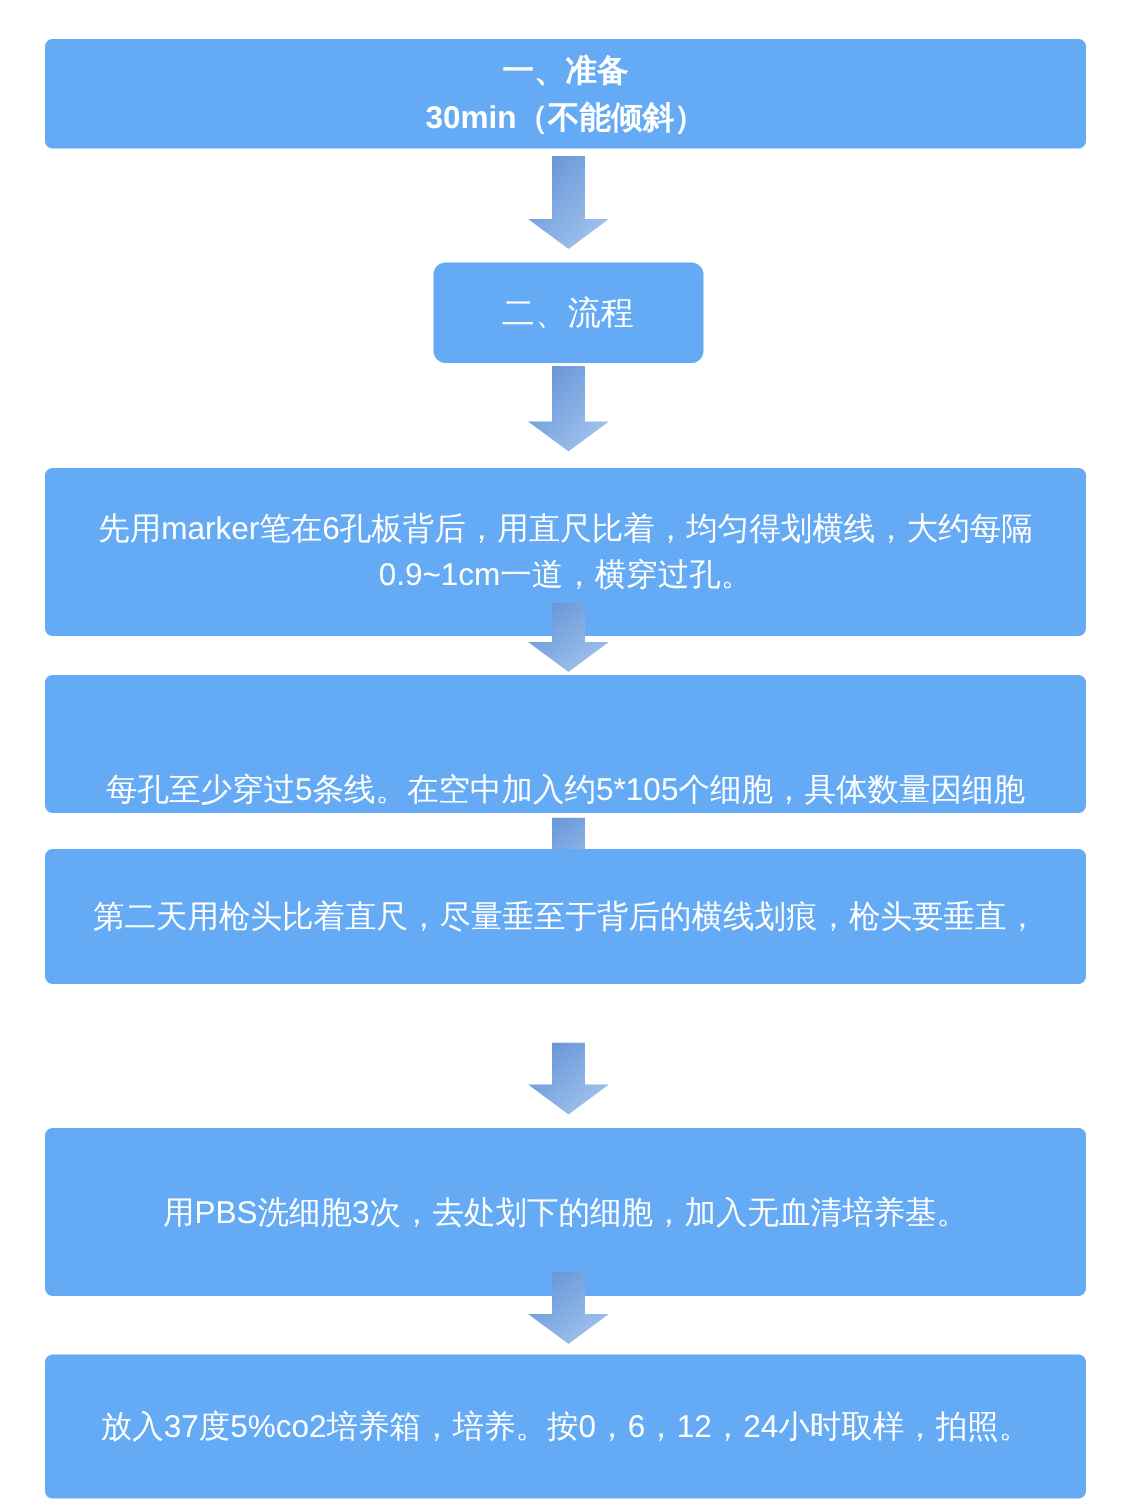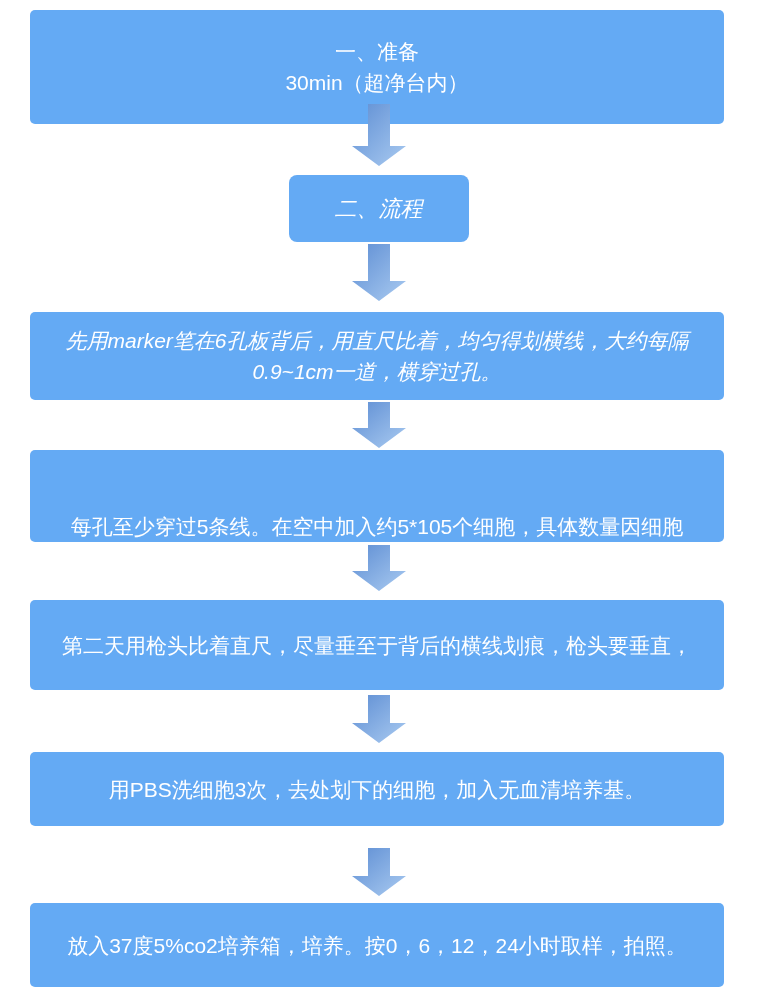--- a/index.html
+++ b/index.html
@@ -38,27 +38,27 @@
   .flow-box .line {
     white-space: nowrap;
   }
   .flow-box.small {
     left: 50%;
     transform: translateX(-50%);
     width: 180px;
     border-radius: 8px;
     font-size: 22px;
   }
-  .box-1 { top: 10px;  height: 114px; }
-  .box-2 { top: 175px; height: 67px; font-style: italic; }
-  .box-3 { top: 312px; height: 88px; font-style: italic; }
+  .box-1 { top: 26px;  height: 73px; font-weight: bold; }
+  .box-2 { top: 175px; height: 67px; }
+  .box-3 { top: 312px; height: 112px; }
   .box-4 { top: 450px; height: 92px; justify-content: flex-end; }
-  .box-5 { top: 600px; height: 90px; }
-  .box-6 { top: 752px; height: 74px; }
-  .box-7 { top: 903px; height: 84px; }
+  .box-5 { top: 566px; height: 90px; }
+  .box-6 { top: 752px; height: 112px; }
+  .box-7 { top: 903px; height: 96px; }
   .arrow {
     position: absolute;
     left: 50%;
     transform: translateX(-50%);
   }
   .arrow-1 { top: 104px; }
   .arrow-2 { top: 244px; }
   .arrow-3 { top: 402px; }
   .arrow-4 { top: 545px; }
   .arrow-5 { top: 695px; }
@@ -73,21 +73,21 @@
       <stop offset="0" stop-color="#5d8dd3"></stop>
       <stop offset="1" stop-color="#aacbf1"></stop>
     </linearGradient>
   </defs>
 </svg>
 
 <div class="flowchart">
 
   <div class="flow-box box-1">
     <div class="line">一、准备</div>
-    <div class="line">30min（超净台内）</div>
+    <div class="line">30min（不能倾斜）</div>
   </div>
 
   <svg class="arrow arrow-1" width="54" height="62" viewBox="0 0 54 62">
     <polygon points="16,0 38,0 38,42 54,42 27,62 0,42 16,42" fill="url(#arrowGrad)"></polygon>
   </svg>
 
   <div class="flow-box small box-2">
     <div class="line">二、流程</div>
   </div>
 

